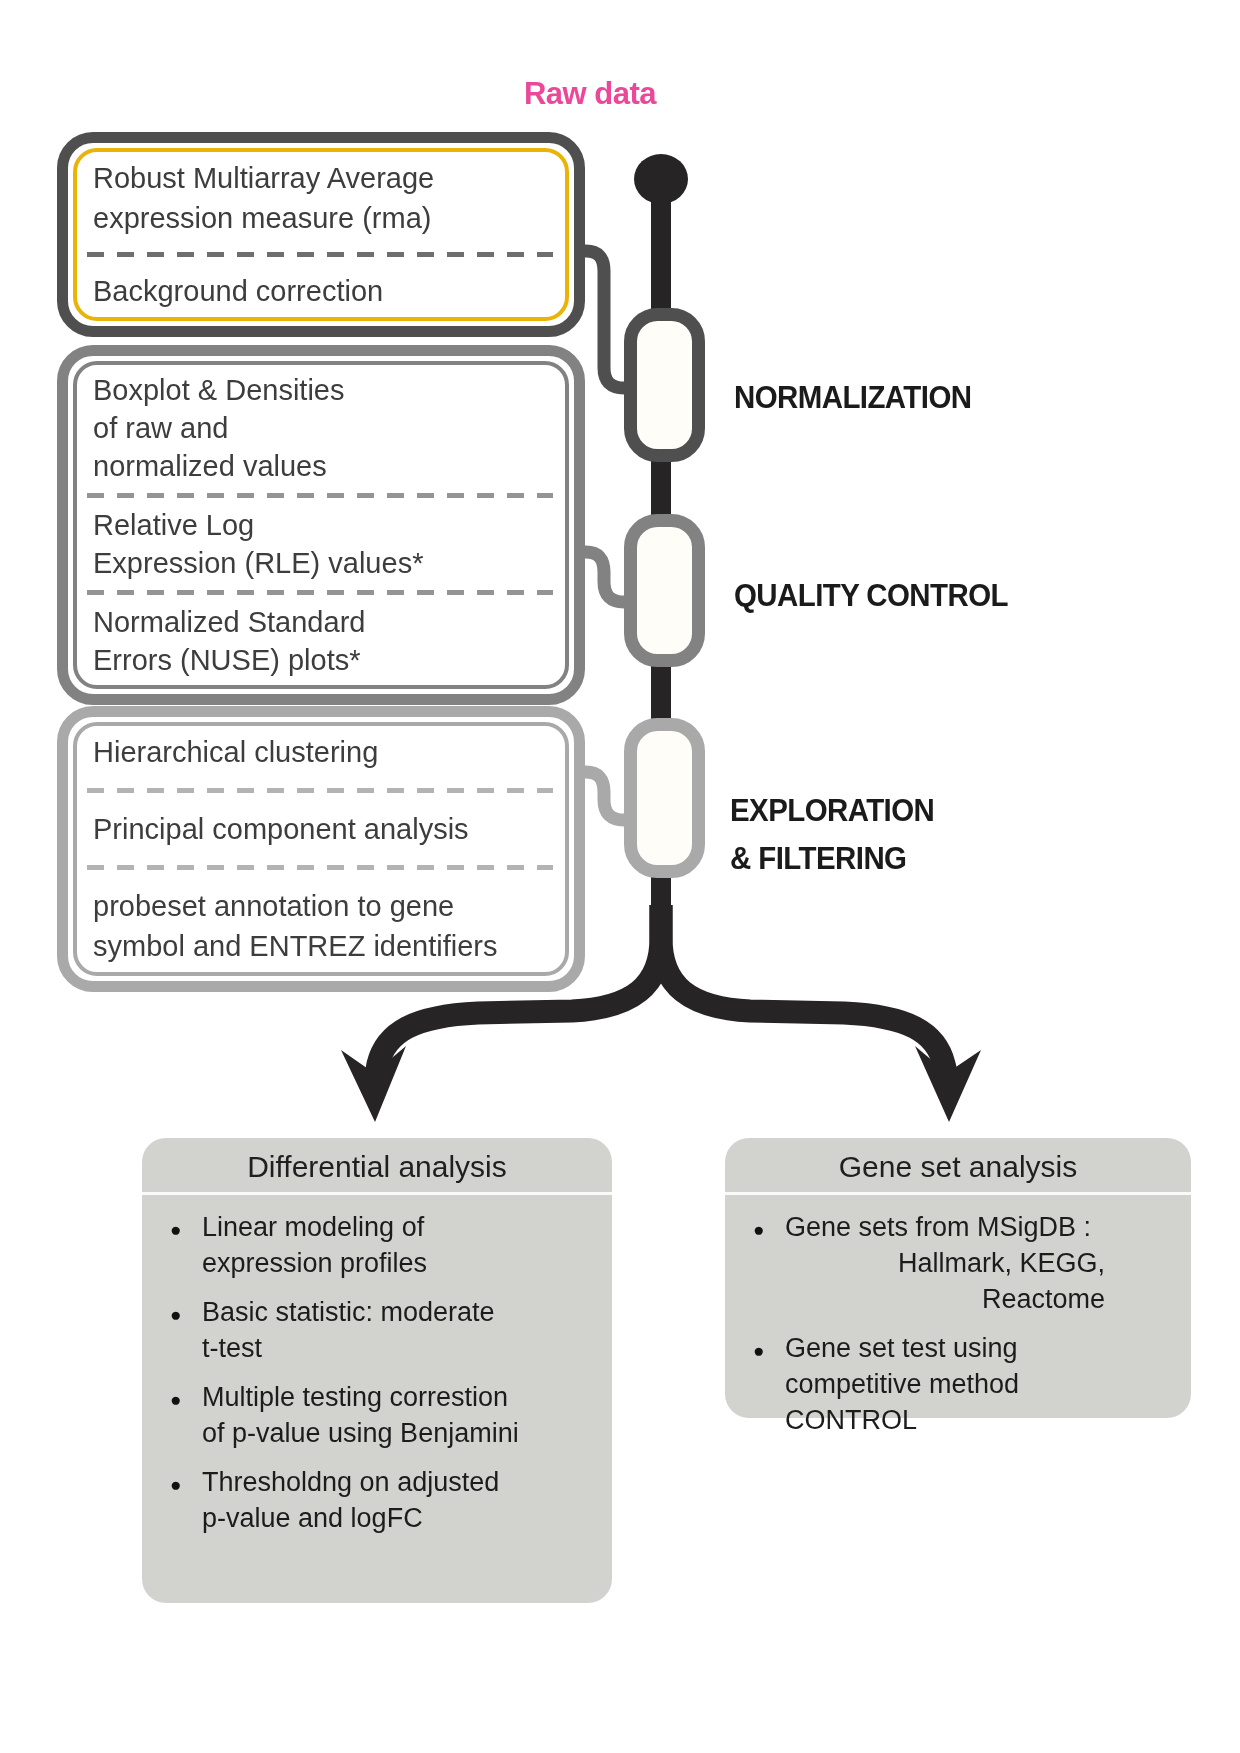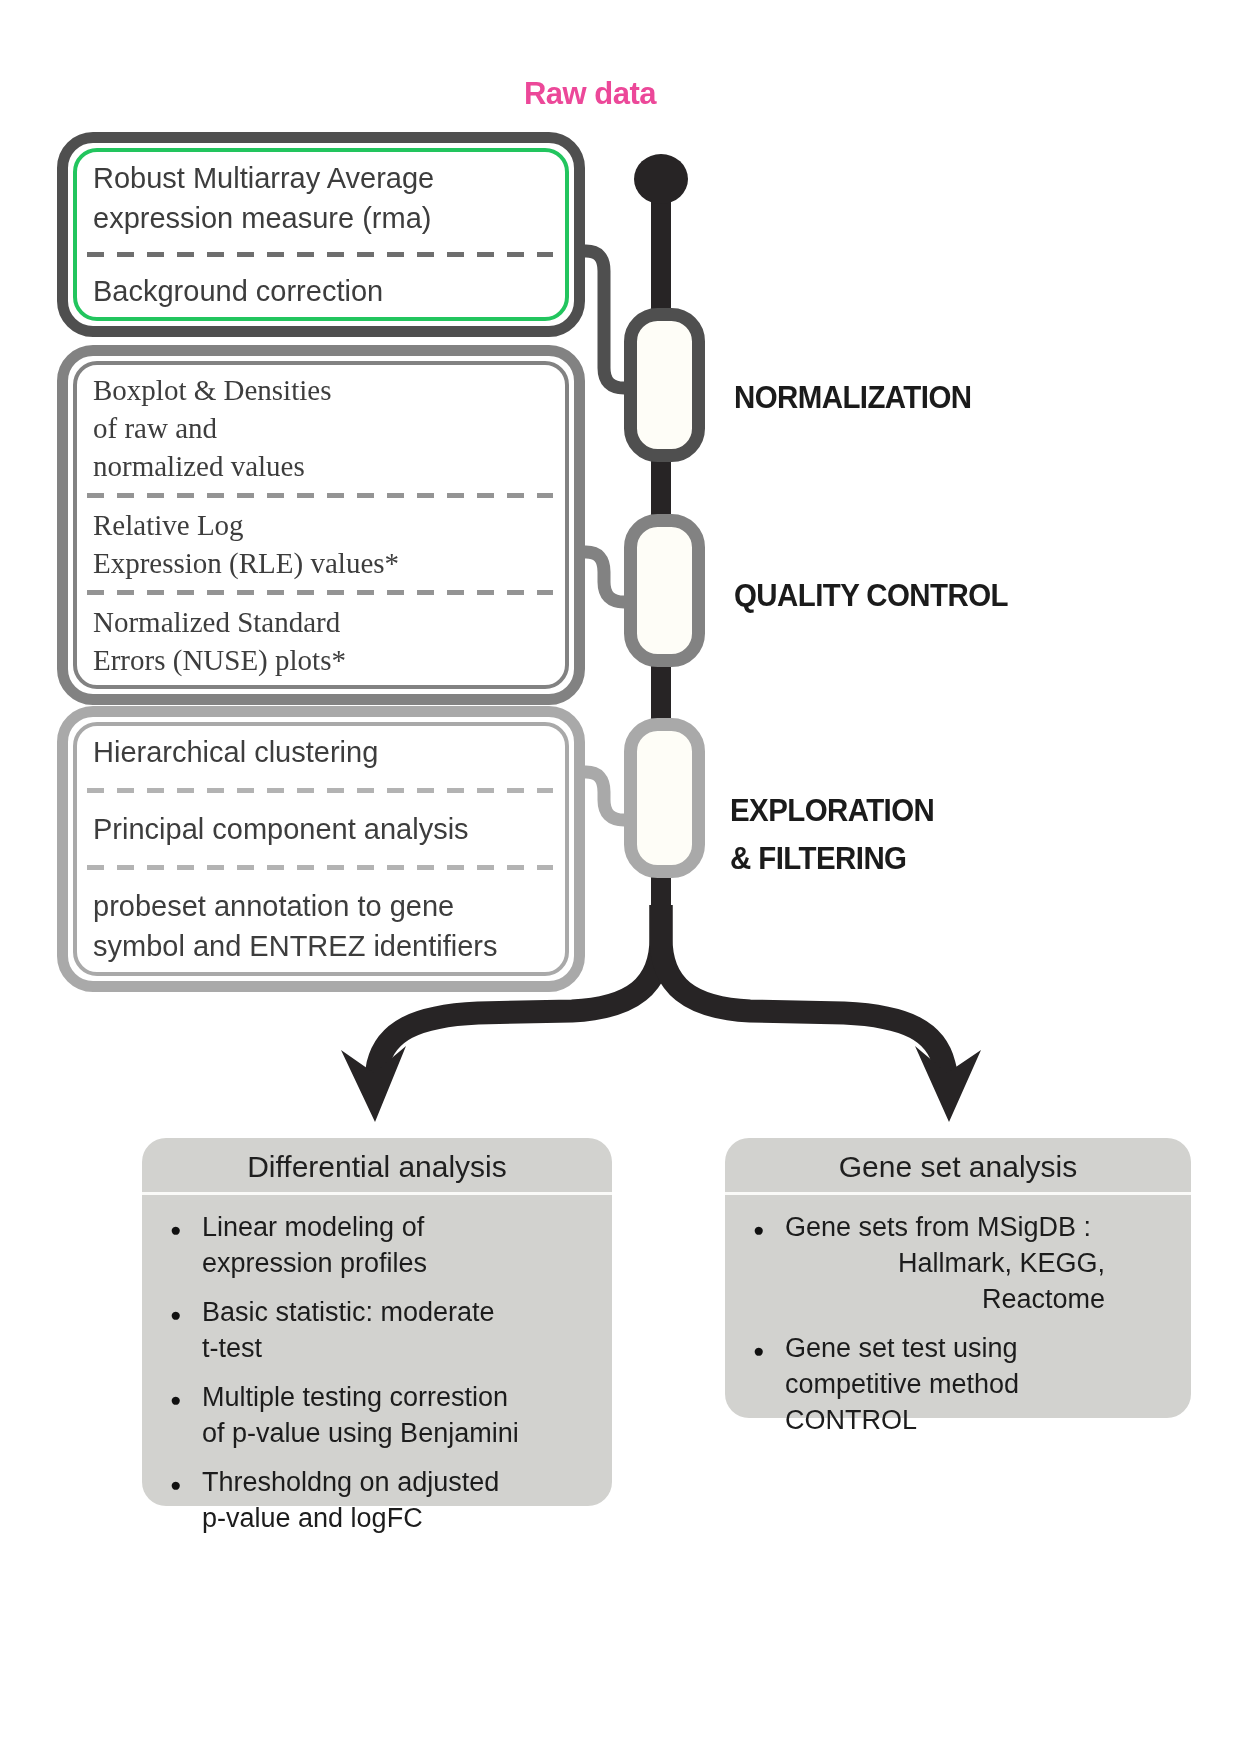--- a/index.html
+++ b/index.html
@@ -17,28 +17,28 @@
     position:absolute;left:470px;top:76px;width:240px;
     text-align:center;
     font-size:31px;font-weight:bold;color:#ec4899;
     letter-spacing:-0.5px;
   }
 
   
   .pbox{position:absolute;left:57px;width:528px;border-radius:36px;box-sizing:border-box;padding:5px;}
   .pbox-inner{border-radius:24px;padding:6px 10px 6px 8px;box-sizing:border-box;}
   .pbox1{top:132px;border:11px solid #4f4f4f;}
-  .pbox1 .pbox-inner{border:4px solid #22c55e;}
+  .pbox1 .pbox-inner{border:4px solid #eab308;}
   .pbox2{top:345px;border:11px solid #828282;}
   .pbox2 .pbox-inner{border:4px solid #828282;}
   .pbox3{top:706px;border:11px solid #a9a9a9;}
   .pbox3 .pbox-inner{border:4px solid #a9a9a9;}
 
   .prow{font-size:29px;line-height:40px;color:#3d3d3d;padding-left:8px;}
-  .pbox2 .prow{line-height:38px;font-family:Liberation Serif, serif;}
+  .pbox2 .prow{line-height:38px;}
   .pdash{height:5px;margin:14px 2px;}
   .pbox2 .pdash{margin:8px 2px;}
   .pbox3 .pdash{margin:16px 2px;}
   .pbox1 .pdash{background:repeating-linear-gradient(90deg,#6e6e6e 0 17px,transparent 17px 30px);}
   .pbox2 .pdash{background:repeating-linear-gradient(90deg,#949494 0 17px,transparent 17px 30px);}
   .pbox3 .pdash{background:repeating-linear-gradient(90deg,#b3b3b3 0 17px,transparent 17px 30px);}
 
   
   .stage{
     position:absolute;
@@ -49,21 +49,21 @@
   }
   .stage1{left:734px;top:380px;line-height:36px;}
   .stage2{left:734px;top:578px;line-height:36px;}
   .stage3{left:730px;top:787px;}
 
   
   .abox{
     position:absolute;background:#d2d2cf;border-radius:24px;
     box-sizing:border-box;color:#1c1c1c;
   }
-  .abox-left{left:142px;top:1138px;width:470px;height:368px;}
+  .abox-left{left:142px;top:1138px;width:470px;height:465px;}
   .abox-right{left:725px;top:1138px;width:466px;height:280px;}
   .abox-title{
     text-align:center;font-size:30px;color:#1f1f1f;
     padding:12px 10px 8px 10px;
     border-bottom:3px solid #fafaf8;
   }
   .abox ul{
     list-style:none;margin:0;padding:14px 16px 24px 26px;
   }
   .abox li{

